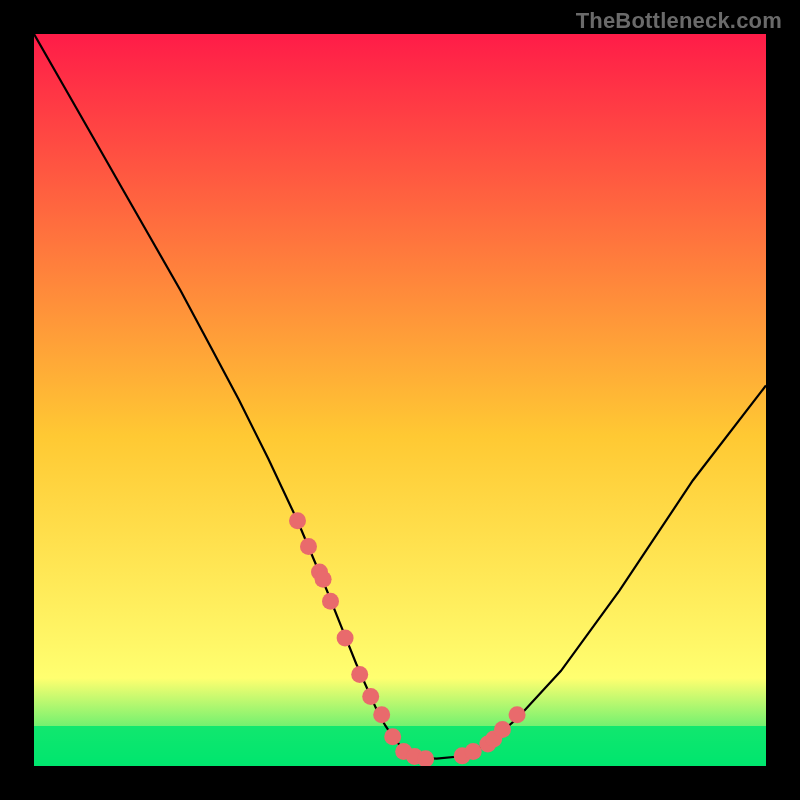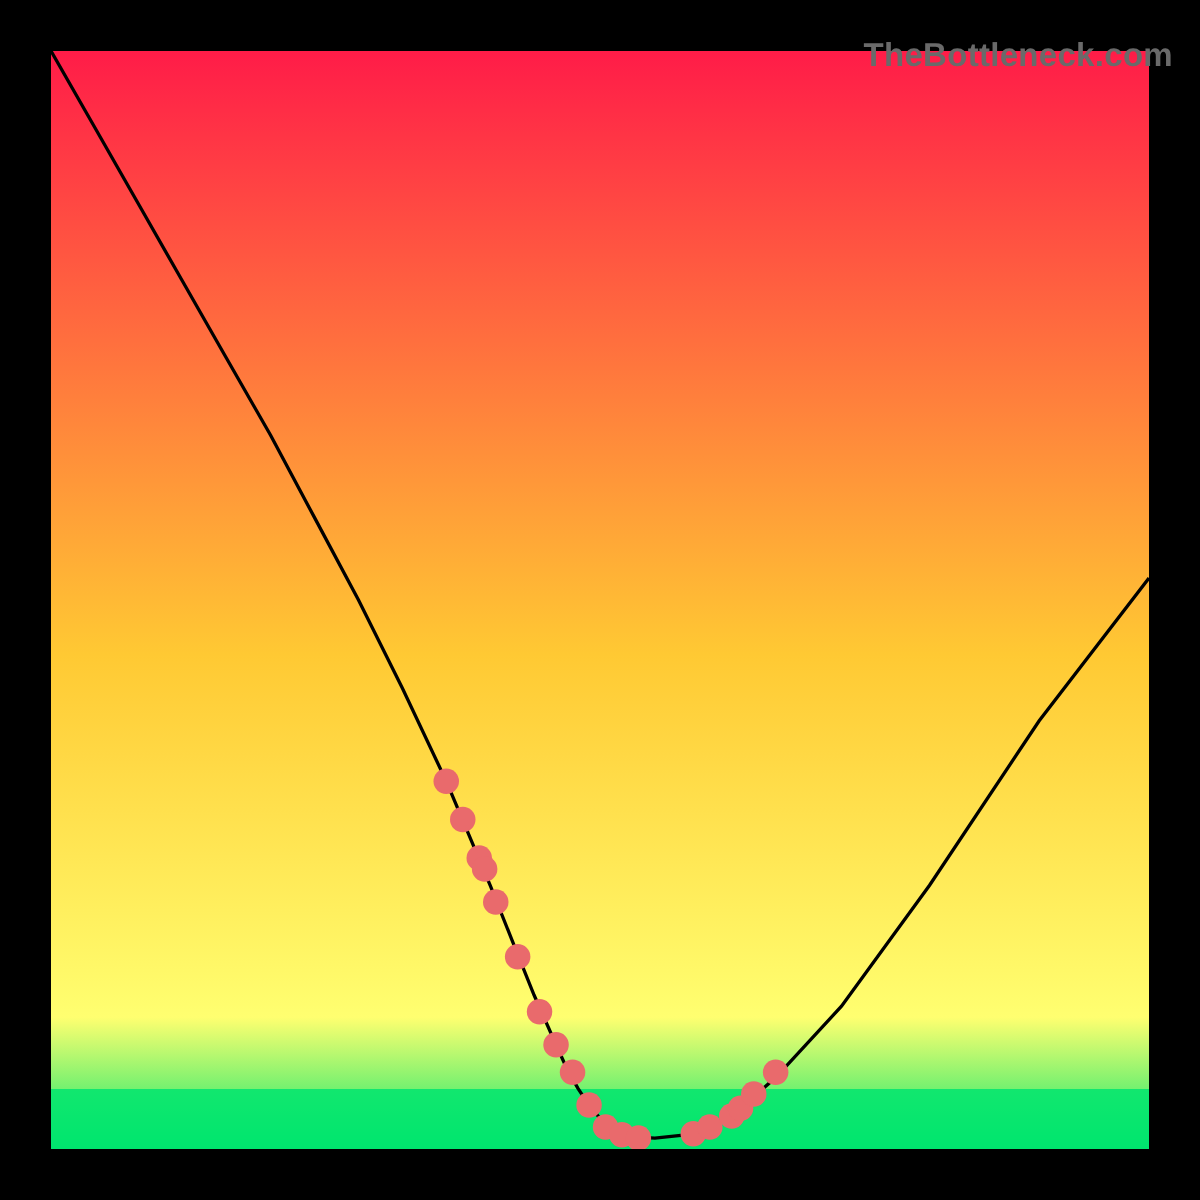--- a/index.html
+++ b/index.html
@@ -6,21 +6,21 @@
     margin: 0;
     padding: 0;
     background: #000;
     width: 800px;
     height: 800px;
     position: relative;
     font-family: Arial, sans-serif;
   }
   .watermark {
     position: absolute;
-    top: 24px;
+    top: 8px;
     right: 18px;
     color: #6a6a6a;
     font-size: 22px;
     font-weight: 600;
     letter-spacing: 0.2px;
     z-index: 10;
   }
   .plot-area {
     position: absolute;
     left: 34px;

